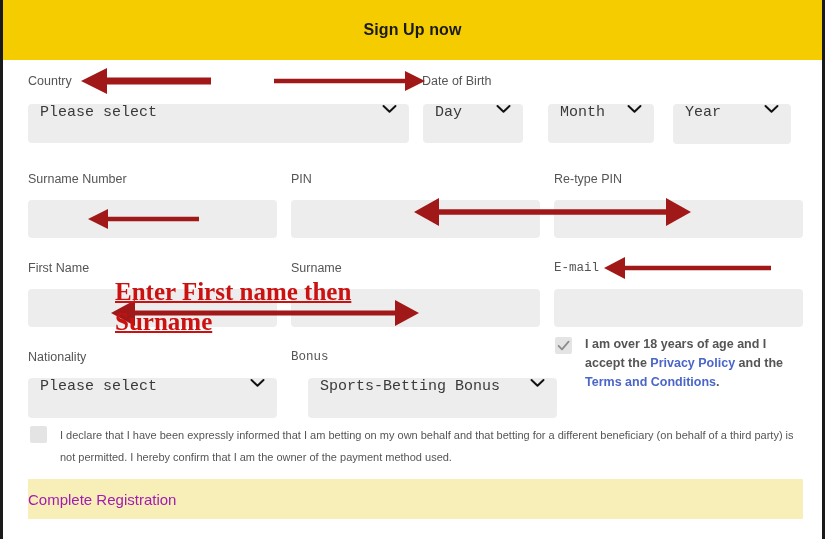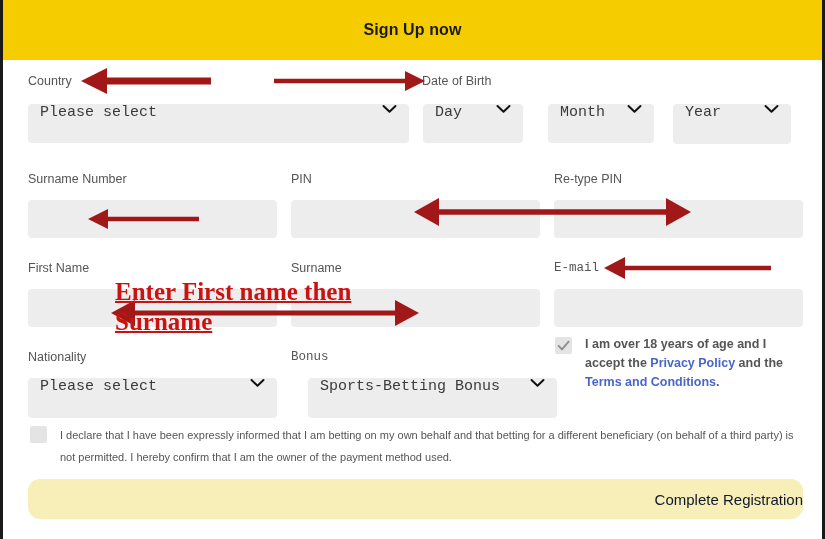--- a/index.html
+++ b/index.html
@@ -99,27 +99,27 @@
     font-size: 11px;
     line-height: 22px;
     color: #555555;
   }
 
   
   .submit {
     position: absolute;
     background: #F8EFB8;
     border: none;
-    border-radius: 12px;
-    color: #0f172a;
+    border-radius: 1px;
+    color: #a21caf;
     font-size: 15px;
     font-family: "Liberation Sans", sans-serif;
     display: flex;
     align-items: center;
-    justify-content: flex-end;
+    justify-content: flex-start;
   }
 
   
   .overlay {
     position: absolute;
     left: 0; top: 0;
     width: 825px; height: 539px;
     pointer-events: none;
   }
   .note {

